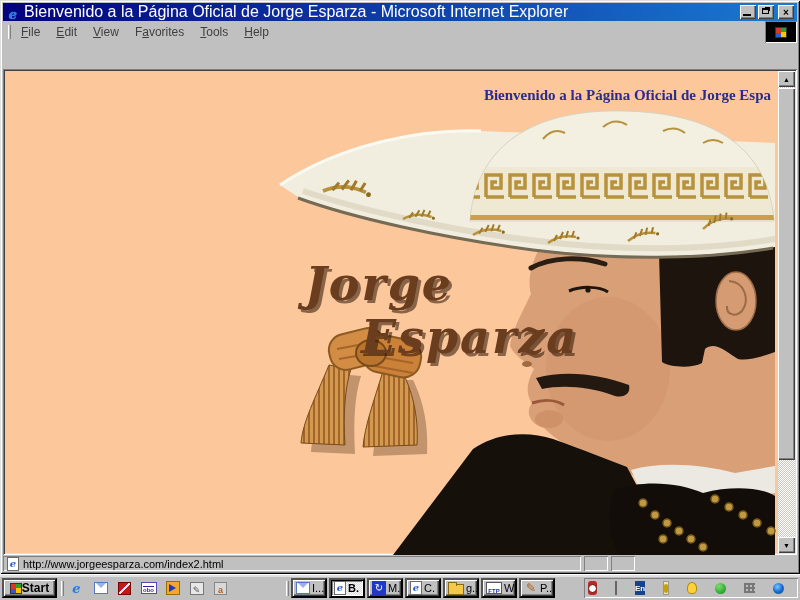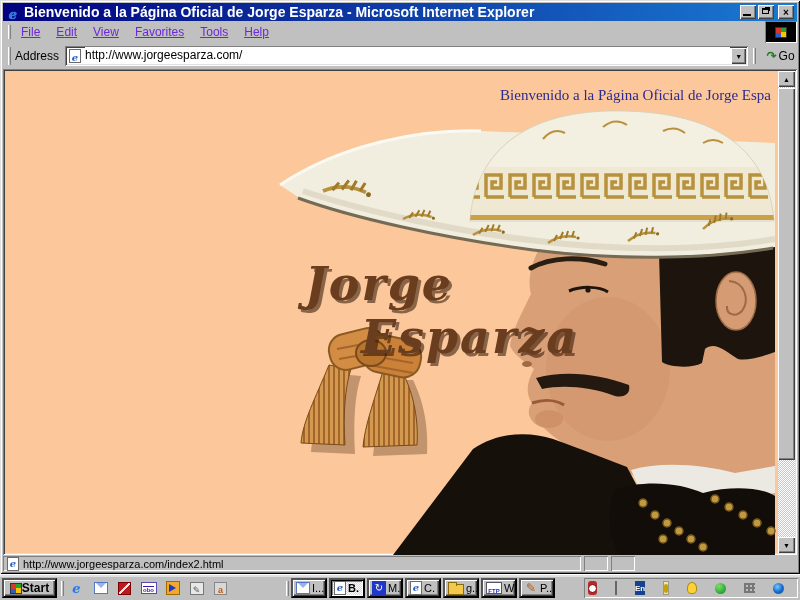--- a/index.html
+++ b/index.html
@@ -10,29 +10,29 @@
   .raised  { box-shadow: inset 1px 1px 0 #dfdfdf, inset -1px -1px 0 #000, inset 2px 2px 0 #fff, inset -2px -2px 0 #808080; }
   .raised2 { box-shadow: inset 1px 1px 0 #fff, inset -1px -1px 0 #404040, inset -2px -2px 0 #808080; }
   .sunken  { box-shadow: inset 1px 1px 0 #808080, inset -1px -1px 0 #fff, inset 2px 2px 0 #404040, inset -2px -2px 0 #dfdfdf; }
   .sunken-lite { box-shadow: inset 1px 1px 0 #808080, inset -1px -1px 0 #fff; }
   .grip { position:absolute; top:4px; bottom:4px; width:3px; border-left:1px solid #fff; border-right:1px solid #808080; }
 
   
   #window { position:absolute; left:0; top:0; width:800px; height:574px; background:#c0c0c0; }
   #titlebar { position:absolute; left:3px; top:3px; width:794px; height:18px;
     background:linear-gradient(90deg,#02027e,#1a7ad2); display:flex; align-items:center; padding:0 3px; }
-  #title-text { color:#fff; font-size:14px; font-weight:bold; margin-left:4px; white-space:nowrap; overflow:hidden; flex:1; }
+  #title-text { color:#fff; font-size:16px; font-weight:normal; margin-left:4px; white-space:nowrap; overflow:hidden; flex:1; }
   .tbtn { width:16px; height:14px; background:#c0c0c0; margin-left:2px; display:flex; align-items:center; justify-content:center;
     font-size:10px; font-weight:bold; color:#000; position:relative; }
   .tbtn .minbar { position:absolute; left:3px; bottom:3px; width:8px; height:2px; background:#000; }
   .tbtn .rest { position:absolute; left:4px; top:3px; width:7px; height:6px; border:1px solid #000; border-top-width:2px; background:#c0c0c0; box-shadow:2px -2px 0 -1px #000; }
 
   #menubar { position:absolute; left:3px; top:21px; width:794px; height:22px; display:flex; align-items:center; }
   #menu-items { display:flex; margin-left:10px; }
-  .menu-item { padding:3px 8px; font-size:12px; color:#6d28d9;text-decoration:underline; }
+  .menu-item { padding:3px 8px; font-size:12px; color:#404040; }
   .menu-item .u { text-decoration:underline; }
   #throbber { position:absolute; right:0; top:0; width:32px; height:22px; background:#000; display:flex; align-items:center; justify-content:center; }
   .winflag { width:12px; height:11px; background:conic-gradient(#2ca02c 0 25%, #ffc400 0 50%, #2a5fd0 0 75%, #d43a2a 0); border:1px solid #333; }
 
   #addressbar { position:absolute; left:3px; top:43px; width:794px; height:26px; display:flex; align-items:center; }
   #address-label { font-size:12px; margin-left:12px; margin-right:6px; }
   #address-field { position:relative; height:20px; width:706px; background:#fff; display:flex; align-items:center; }
   #address-input { position:absolute; left:20px; top:1px; right:18px; height:16px; border:none; outline:none; font-size:12px; font-family:"Liberation Sans",sans-serif; background:#fff; }
   #address-drop { position:absolute; right:2px; top:2px; width:15px; height:16px; background:#c0c0c0; font-size:7px; display:flex; align-items:center; justify-content:center; }
   #go-btn { margin-left:8px; width:34px; height:20px; display:flex; align-items:center; justify-content:center; font-size:12px; gap:2px; background:#c0c0c0; }
@@ -74,21 +74,21 @@
   .t-bulb::after { content:""; width:8px; height:10px; background:#ffd23a; border:1px solid #a88a10; border-radius:50% 50% 40% 40%; }
   .t-sphere::after { content:""; width:11px; height:11px; border-radius:50%; background:radial-gradient(circle at 35% 30%, #7ae06a, #0a8a1a); }
   .t-grid::after { content:""; width:11px; height:10px;
       background:repeating-linear-gradient(90deg,#777 0 2px,transparent 2px 4px), repeating-linear-gradient(0deg,#777 0 2px,transparent 2px 4px); }
   .t-globe::after { content:""; width:11px; height:11px; border-radius:50%; background:radial-gradient(circle at 40% 35%, #6ad0ff, #1a5fd0 55%, #0a8a3a); }
   .t-bolt { background:#3a3aa0; } .t-bolt::after { content:""; width:3px; height:10px; background:#fff; transform:skewX(-25deg); }
   .t-pc::after { content:""; width:11px; height:8px; background:#ddd; border:1px solid #555; box-shadow:0 3px 0 -1px #aaa; }
 
   
   #content { position:absolute; left:3px; top:69px; width:794px; height:486px; background:#fcc79b; overflow:hidden; }
-  #page-heading { position:absolute; top:18px; right:26px; font-family:"Liberation Serif",serif; font-weight:normal; font-size:15px; color:#2b2b8f; white-space:nowrap; }
+  #page-heading { position:absolute; top:18px; right:26px; font-family:"Liberation Serif",serif; font-weight:bold; font-size:15px; color:#2b2b8f; white-space:nowrap; }
   #artwork { position:absolute; left:0; top:0; }
 
   
   #vscroll { position:absolute; right:2px; top:2px; width:17px; height:482px;
      background-color:#e4e0d8; background-image:conic-gradient(#fff 25%, #cac6be 0 50%, #fff 0 75%, #cac6be 0); background-size:2px 2px; }
   .sbtn { position:absolute; left:0; width:17px; height:16px; background:#c0c0c0; display:flex; align-items:center; justify-content:center; font-size:7px; color:#000; }
   #sb-up { top:0; } #sb-down { bottom:0; }
   #sb-thumb { position:absolute; left:0; top:17px; width:17px; height:372px; background:#c0c0c0; }
 
   
@@ -136,34 +136,20 @@
           <div class="menu-item"><span class="u">V</span>iew</div>
           <div class="menu-item">F<span class="u">a</span>vorites</div>
           <div class="menu-item"><span class="u">T</span>ools</div>
           <div class="menu-item"><span class="u">H</span>elp</div>
         </div>
       <div id="throbber" class="sunken-lite">
         <span class="winflag"></span>
       </div>
     </div>
 
-    <div id="addressbar">
-      <span class="grip" style="left:5px"></span>
-      <span id="address-label">Address</span>
-      <div id="address-field" class="sunken">
-        <span class="icon ic-iepage" style="margin-left:4px"></span>
-        <input id="address-input" value="http://www.jorgeesparza.com/" style="">
-        <span id="address-drop" class="raised2">▼</span>
-      </div>
-      <span class="grip" style="position:static;height:16px;margin-left:5px"></span>
-      <span id="go-btn">
-        <span class="go-arrow">↷</span>
-        <span>Go</span>
-      </span>
-    </div>
 
     <div id="content" class="sunken" style="background: rgb(252, 199, 155);">
       <svg id="artwork" width="777" height="486" viewBox="0 0 777 486">
         <defs>
           <pattern id="gk" width="24" height="46" patternUnits="userSpaceOnUse">
             <path d="M3 36 h18 M3 36 v-22 h15 v13 h-9 v-6 h5" stroke="#b8913d" stroke-width="3.5" fill="none"></path>
           </pattern>
           <pattern id="fr" width="5" height="8" patternUnits="userSpaceOnUse">
             <rect width="2" height="8" fill="#a5652a"></rect>
               <rect x="2" width="3" height="8" fill="#d29a4e"></rect>

